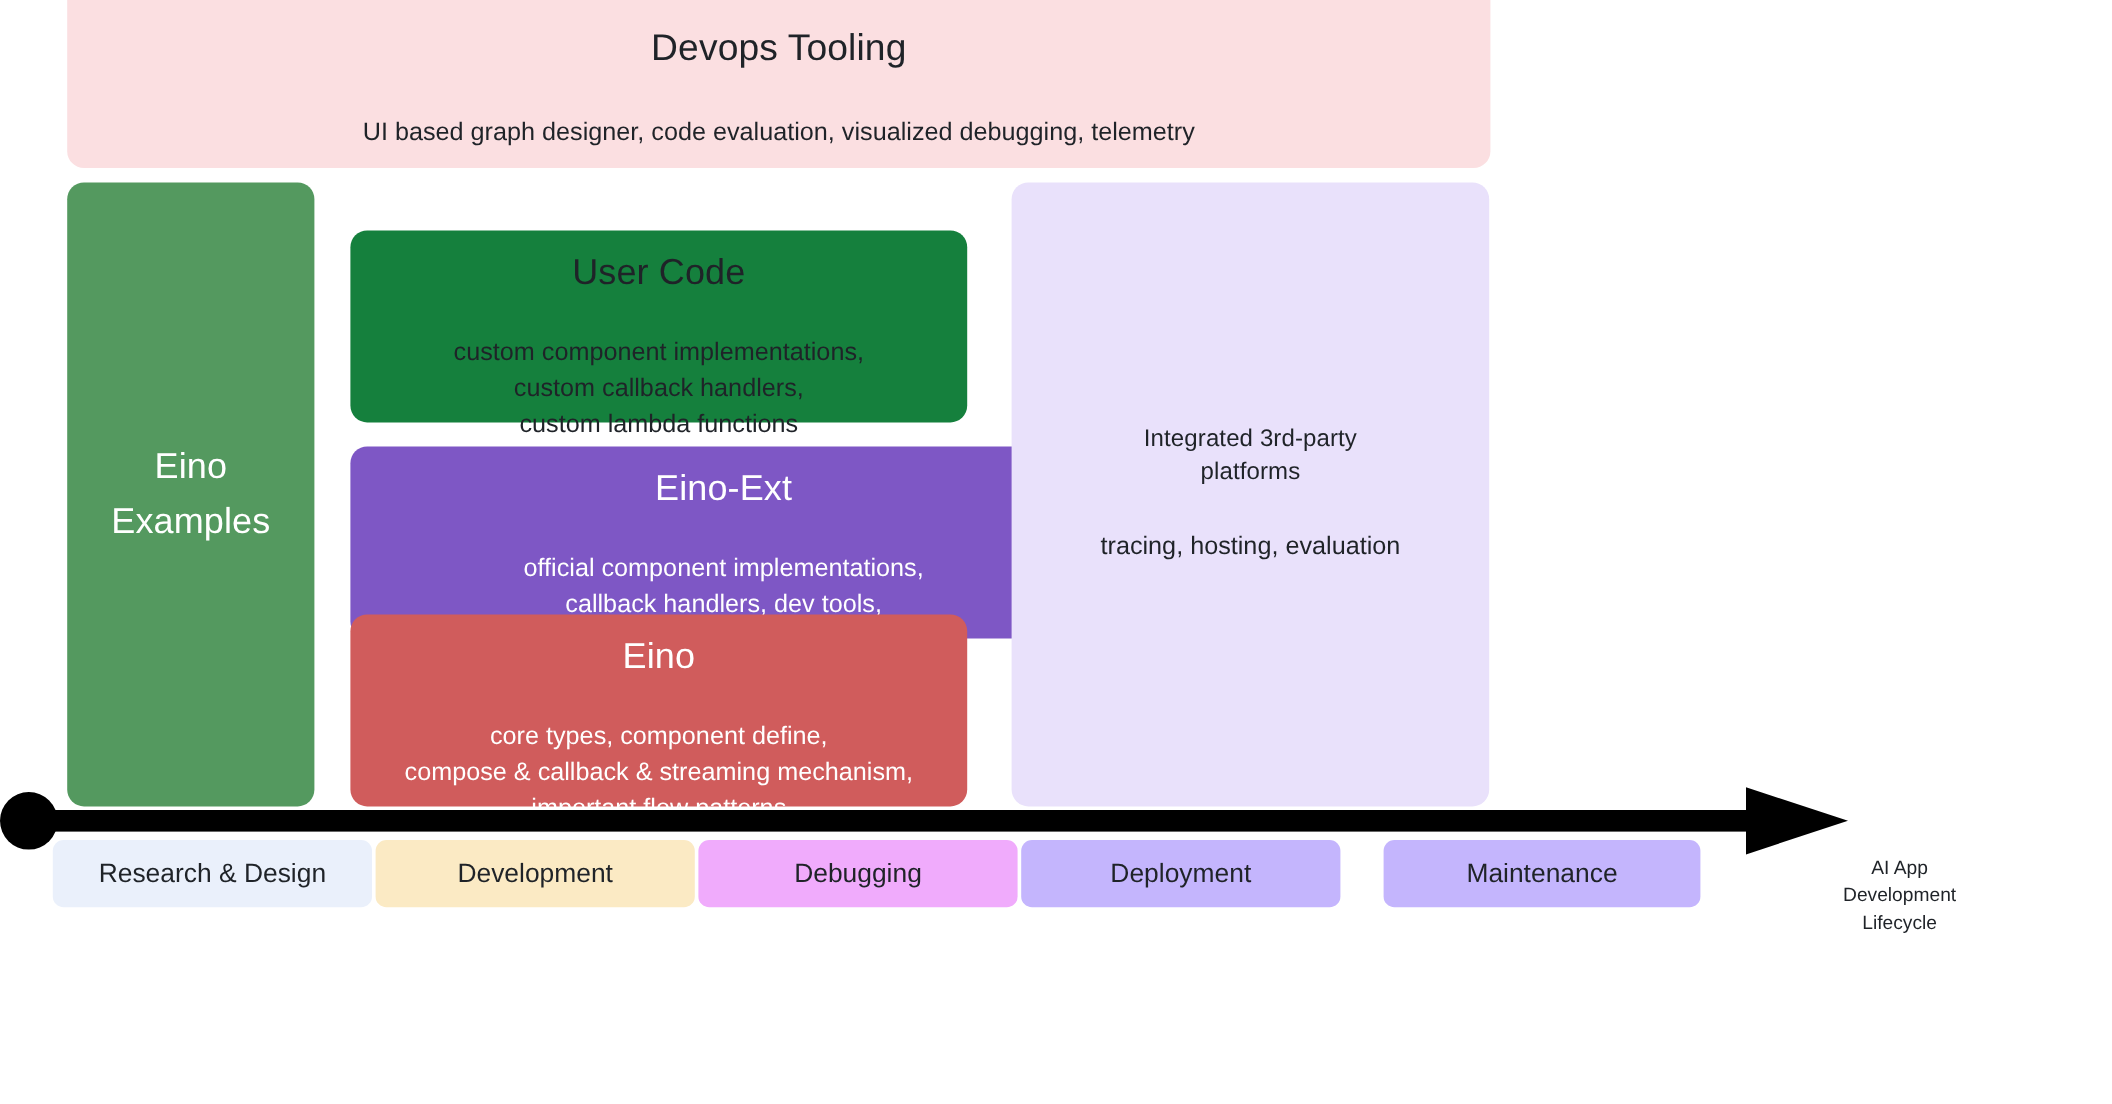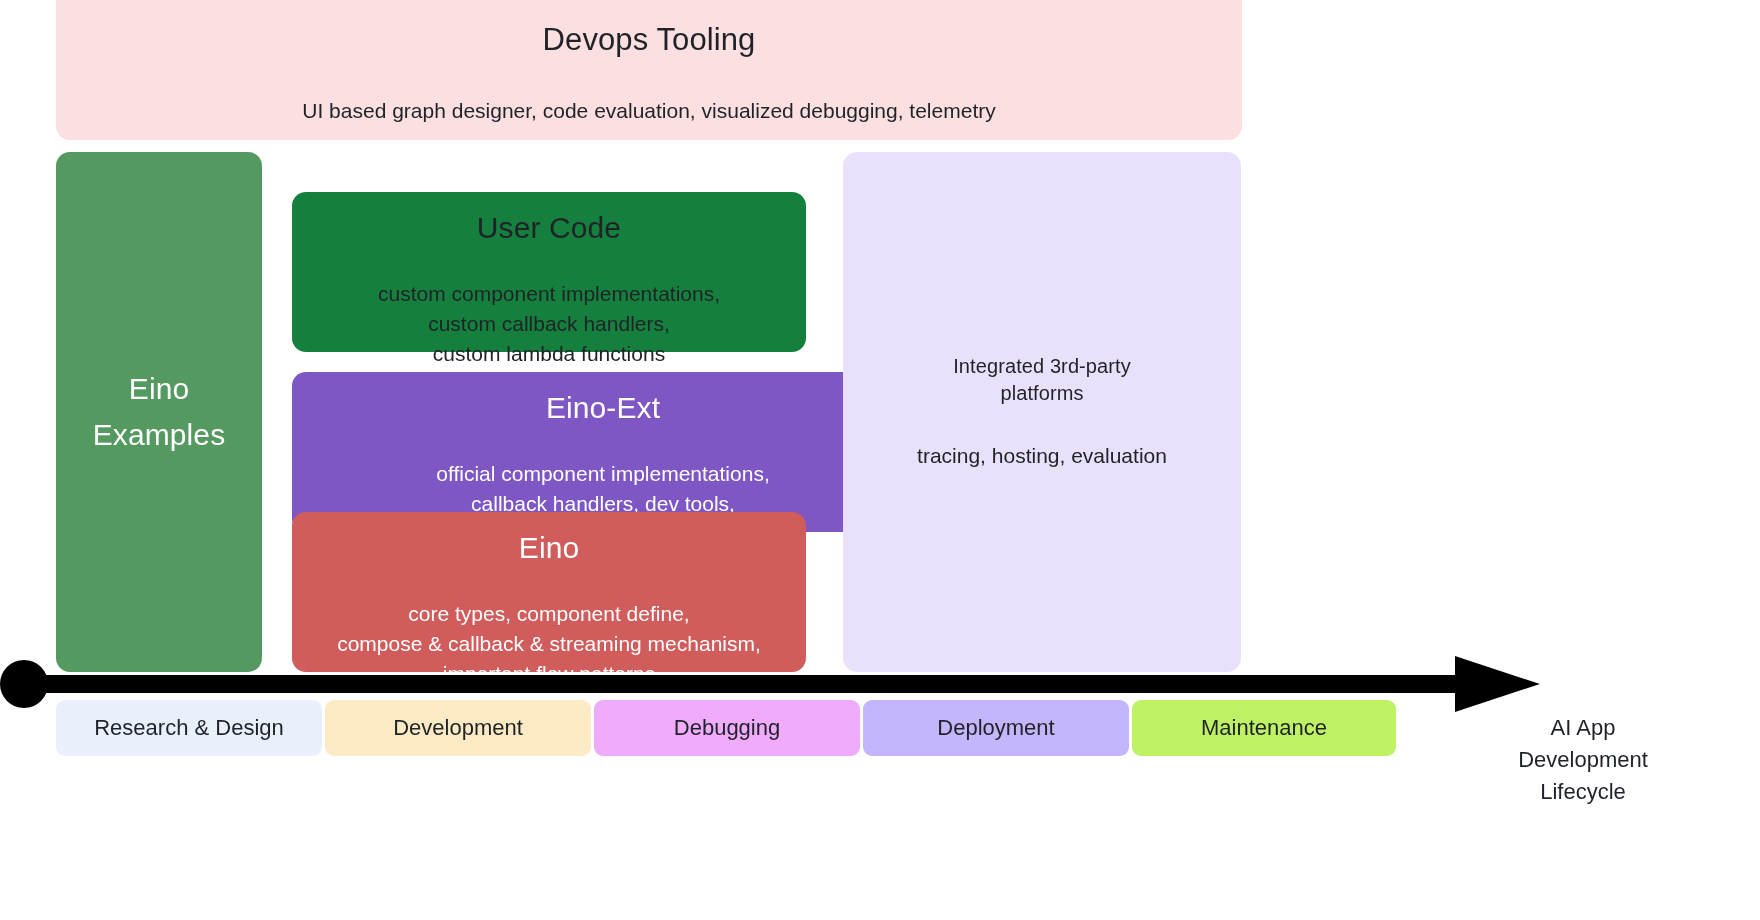--- a/index.html
+++ b/index.html
@@ -140,21 +140,21 @@
     left: 0px;
     top: 648px;
     width: 1540px;
     height: 70px;
     pointer-events: none;
   }
 
   
   #lifecycle-bar {
     position: absolute;
-    left: 56px;
+    left: 44px;
     top: 700px;
     width: 1334px;
     height: 52px;
     display: flex;
     gap: 3px;
   }
   .stage {
     box-sizing: border-box;
     height: 56px;
     border-radius: 9px;
@@ -166,21 +166,21 @@
     white-space: nowrap;
   }
 
   
   #lifecycle-caption {
     position: absolute;
     left: 1406px;
     top: 712px;
     width: 354px;
     text-align: center;
-    font-size: 22px;
+    font-size: 16px;
     line-height: 1.45;
     color: #1f2328;
     white-space: pre-line;
   }
 </style>
 </head>
 <body>
 
 <div id="diagram">
 
@@ -233,21 +233,21 @@
     </div>
     <div class="stage" style="background: rgb(251, 234, 196); width: 266px; flex: 0 0 266px;">
       <span>Development</span>
     </div>
     <div class="stage" style="background: #f0abfc; width: 266px; flex: 0 0 266px;">
       <span>Debugging</span>
     </div>
     <div class="stage" style="background: #c4b5fd; width: 266px; flex: 0 0 266px; text-align: right;">
       <span>Deployment</span>
     </div>
-    <div class="stage" style="background: #bef264; width: 264px; flex: 0 0 264px;">
+    <div class="stage" style="background: #c4b5fd; width: 264px; flex: 0 0 264px; margin-left: 33px;">
       <span>Maintenance</span>
     </div>
   </div>
 
   <div id="lifecycle-caption">AI App
 Development
 Lifecycle</div>
 
 </div>
 

